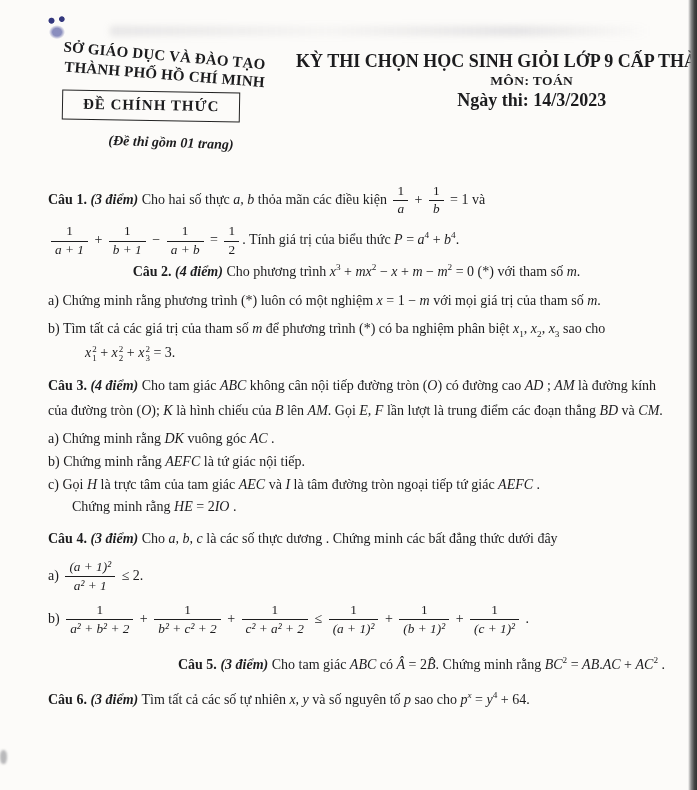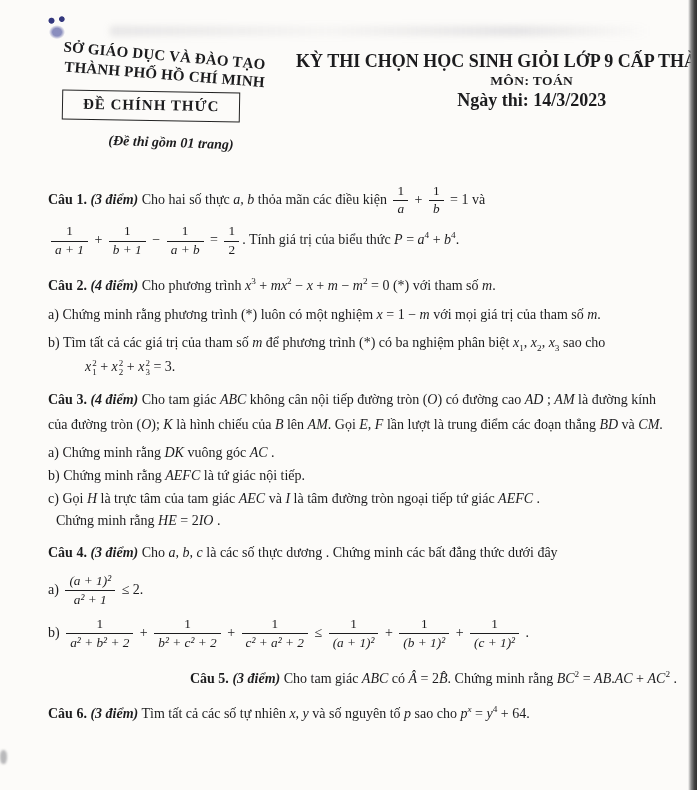--- a/index.html
+++ b/index.html
@@ -54,46 +54,46 @@
   }
   .h-note{
     margin:14px 0 0 12px;text-align:center;font-weight:bold;font-style:italic;
     font-size:14px;transform:rotate(2deg);white-space:nowrap;
   }
   .h-right{flex:1;padding-top:20px;text-align:center;line-height:1.25;}
   .h-right .t{font-weight:bold;font-size:18px;white-space:nowrap;}
   .h-right .t-subject{font-size:13.5px;letter-spacing:.4px;}
   .bi{font-weight:bold;font-style:italic;}
   
-  .body{padding:0 20px 0 48px;font-size:14px;line-height:1.5;}
+  .body{padding:0 32px 0 48px;font-size:14px;line-height:1.5;}
   .q{margin:0;}
   .b{font-weight:bold;}
   .mi{font-style:italic;}
   .sup{vertical-align:super;font-size:.66em;line-height:0;}
   .sub{vertical-align:sub;font-size:.66em;line-height:0;}
   .supsub{display:inline-block;vertical-align:-0.45em;line-height:1.02;font-size:.64em;margin-left:1px;text-align:left;}
   .supsub span{display:block;}
   .frac{
     display:inline-block;vertical-align:middle;text-align:center;
     margin:1px 3px;line-height:1.12;font-size:.95em;
   }
   .frac .num{display:block;border-bottom:1.3px solid var(--ink-text);padding:0 4px 1.5px;}
   .frac .den{display:block;padding:1.5px 4px 0;}
   
   .m-q1l1{margin-top:32px;}
   .m-q1l2{margin-top:5px;}
-  .m-q2l1{margin-top:16px;}
+  .m-q2l1{margin-top:2px;text-align:center;}
   .m-q2a{margin-top:8px;}
   .m-q2b{margin-top:7px;}
   .m-q2b2{margin:3px 0 0 37px;}
   .m-q3{margin-top:11px;line-height:1.78;}
   .m-q3a{margin-top:4px;}
   .m-q3b{margin-top:2px;}
   .m-q3c{margin-top:2px;}
-  .m-q3c2{margin:1px 0 0 8px;}
+  .m-q3c2{margin:1px 0 0 24px;}
   .m-q4{margin-top:11px;}
   .m-q4a{margin-top:10px;}
   .m-q4b{margin-top:7px;}
   .m-q5{margin-top:16px;text-align:right;}
   .m-q6{margin-top:14px;}
 </style>
 </head>
 <body>
 
 <div class="scan">

